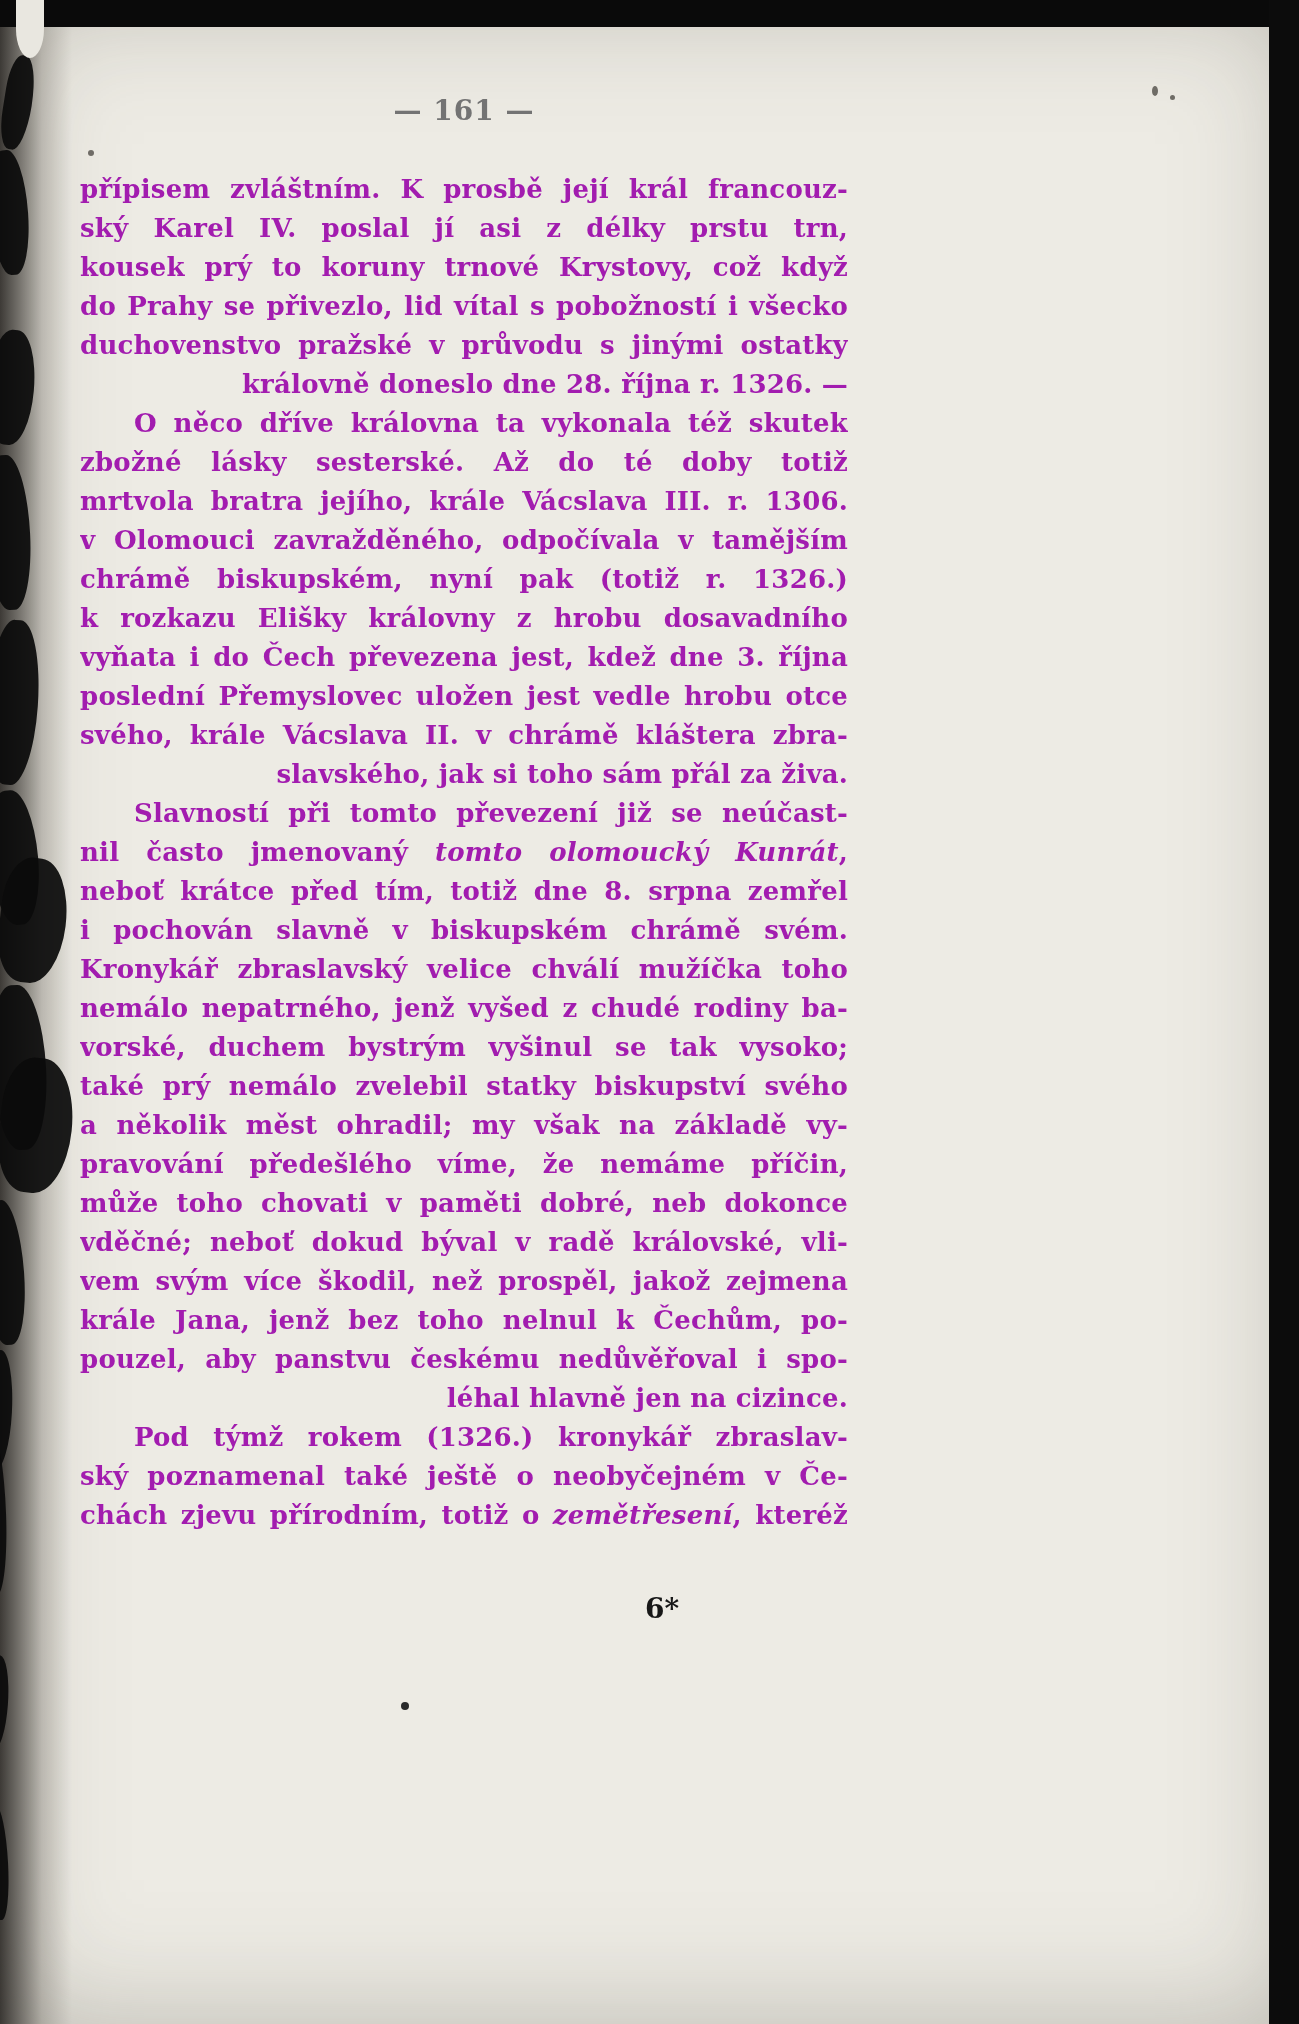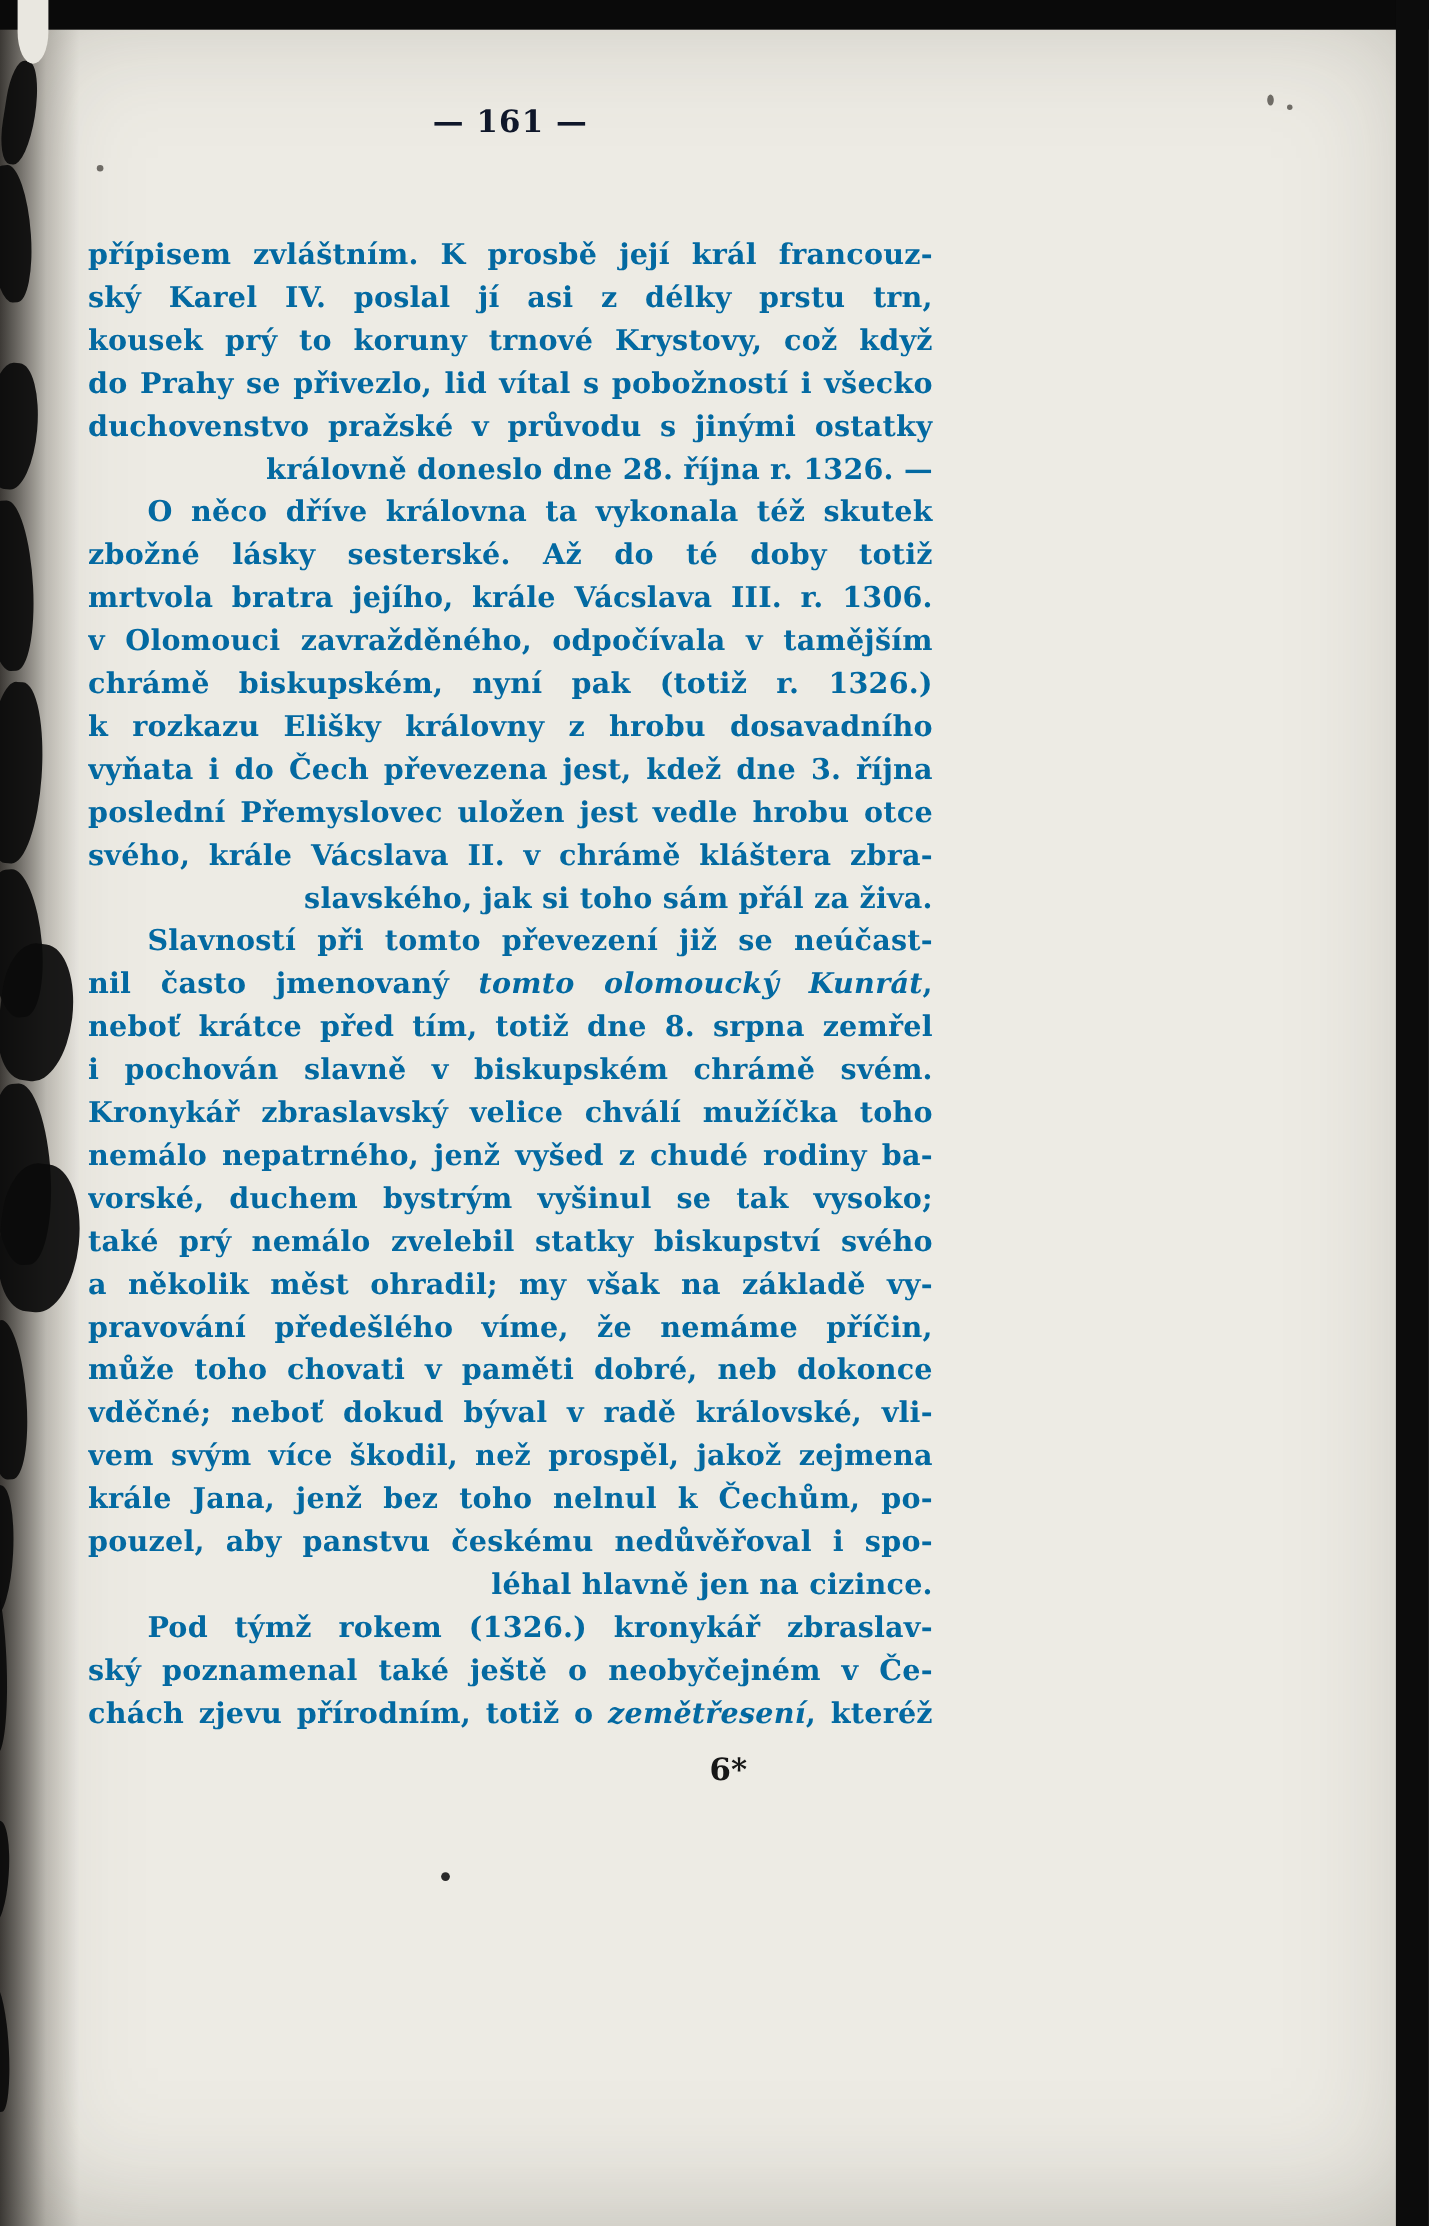--- a/index.html
+++ b/index.html
@@ -59,34 +59,33 @@
     z-index: 2;
   }
   
   .page-number {
     position: absolute;
     left: 78px; top: 94px;
     width: 772px;
     text-align: center;
     font-size: 28px;
     font-weight: 700;
-    color: #0f172a;
+    color: #737373;
     letter-spacing: 1px;
     z-index: 2;
   }
   .text-block {
     position: absolute;
     left: 80px; top: 170px;
     width: 768px;
-    color: #0369a1;
+    color: #a21caf;
     font-size: 26px;
     font-weight: 700;
     letter-spacing: 0.2px;
     z-index: 2;
-    margin-top: 43px;
   }
   .line {
     height: 39px;
     line-height: 39px;
     overflow: hidden;
     text-align: right;
   }
   .line.j { text-align: justify; }
   .line.j::after {
     content: "";

